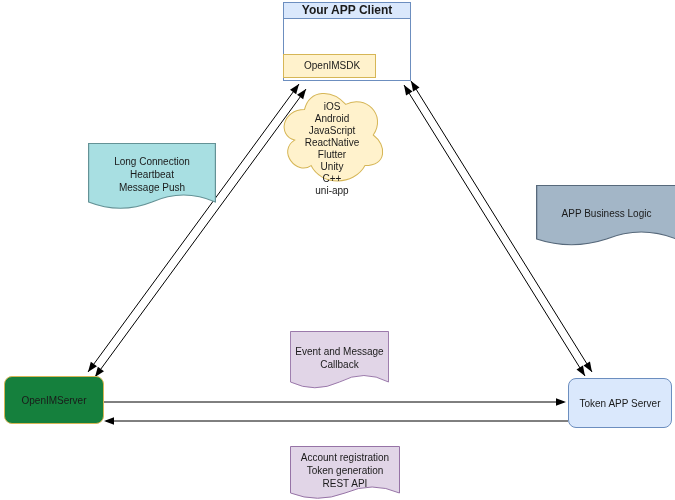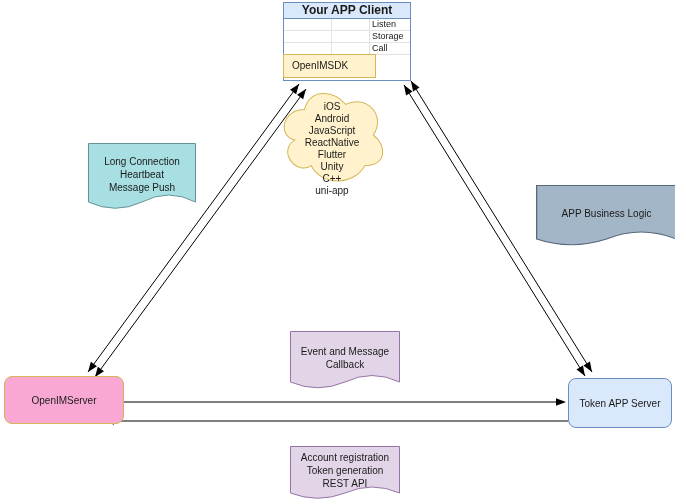--- a/index.html
+++ b/index.html
@@ -19,51 +19,51 @@
     font-size:12px; font-weight:bold; line-height:15px; text-align:center;
   }
   .client-rows { position:relative; height:36px; }
   .crow { position:relative; height:12px; box-sizing:border-box; border-bottom:1px solid #e3e3e3; }
   .crow span { position:absolute; left:88px; top:0; font-size:9px; line-height:11px; white-space:nowrap; }
   .vline { position:absolute; top:0; bottom:0; width:1px; background:#e3e3e3; }
   .v1 { left:47px; } .v2 { left:85px; }
   .sdk-box {
     position:absolute; left:-1px; top:51px; width:93px; height:24px; box-sizing:border-box;
     background:#fff2cc; border:1px solid #d6b656;
-    font-size:10px; line-height:22px; padding-left:8px;
+    font-size:10px; line-height:22px; padding-left:20px;
   }
 
   
   .cloud { position:absolute; left:277px; top:84px; width:110px; height:102px; }
   .cloud svg { position:absolute; left:0; top:0; width:100%; height:100%; }
   .cloud-text {
     position:absolute; left:-10px; right:-10px; top:17px;
     text-align:center; font-size:10px; line-height:12px; white-space:pre-line;
   }
 
   
   .note { position:absolute; }
   .note svg { position:absolute; left:0; top:0; width:100%; height:100%; }
   .note-text {
     position:absolute; left:0; right:0; top:0; bottom:0;
     display:flex; align-items:center; justify-content:center;
     padding-bottom:10px; text-align:center; white-space:pre-line;
     font-size:10px; line-height:13px;
   }
-  .note-long  { left:88px;  top:143px; width:108px; height:72px; }
+  .note-long  { left:88px;  top:143px; width:128px; height:72px; }
   .note-biz   { left:536px; top:185px; width:110px; height:66px;padding-left:31px; }
-  .note-event { left:290px; top:331px; width:110px; height:63px; }
+  .note-event { left:290px; top:331px; width:99px; height:63px; }
   .note-acct  { left:290px; top:446px; width:110px; height:58px; }
 
   
   .node {
     position:absolute; border-radius:8px; box-sizing:border-box;
     display:flex; align-items:center; justify-content:center; font-size:10px;
   }
-  .node-openim { left:4px;  top:376px; width:120px; height:48px; background:#f9a8d4; border:1px solid #d6b656; }
+  .node-openim { left:4px;  top:376px; width:100px; height:48px; background:#15803d; border:1px solid #d6b656; }
   .node-app    { left:568px; top:378px; width:104px; height:50px; background:#dae8fc; border:1px solid #6c8ebf; }
 </style>
 </head>
 <body>
 
 <div class="stage">
 
   <svg class="wires" viewBox="0 0 675 500">
     <g fill="none" stroke-width="1" stroke="#000000">
       <line x1="88" y1="372" x2="299" y2="84"></line>
@@ -82,33 +82,20 @@
       <path transform="translate(404,85) rotate(-121.9)" d="M0,0 L-10,3.8 L-10,-3.8 Z"></path>
       <path transform="translate(592,372) rotate(58.1)" d="M0,0 L-10,3.8 L-10,-3.8 Z"></path>
       <path transform="translate(411,81) rotate(-121.9)" d="M0,0 L-10,3.8 L-10,-3.8 Z"></path>
       <path transform="translate(566,402) rotate(0)" d="M0,0 L-10,3.8 L-10,-3.8 Z"></path>
       <path transform="translate(104,421) rotate(180)" d="M0,0 L-10,3.8 L-10,-3.8 Z"></path>
     </g>
   </svg>
 
   <div class="client-box">
     <div class="client-header">Your APP Client</div>
-    <div class="client-rows">
-      <div class="vline v1"></div>
-      <div class="vline v2"></div>
-      <div class="crow">
-        <span>Listen</span>
-      </div>
-      <div class="crow">
-        <span>Storage</span>
-      </div>
-      <div class="crow">
-        <span>Call</span>
-      </div>
-    </div>
     <div class="sdk-box">OpenIMSDK</div>
   </div>
 
   <div class="cloud">
     <svg viewBox="0 0 110 100" preserveAspectRatio="none">
       <path d="M27.5,25 C5.5,25 0,50 17.6,55 C0,66 19.8,90 34.1,80 C44,100 77,100 88,80 C110,80 110,60 96.25,50 C110,30 88,10 68.75,20 C55,5 33,5 27.5,25 Z" stroke-width="1" fill="#fff2cc" stroke="#d6b656"></path>
     </svg>
     <div class="cloud-text">iOS
 Android
 JavaScript

